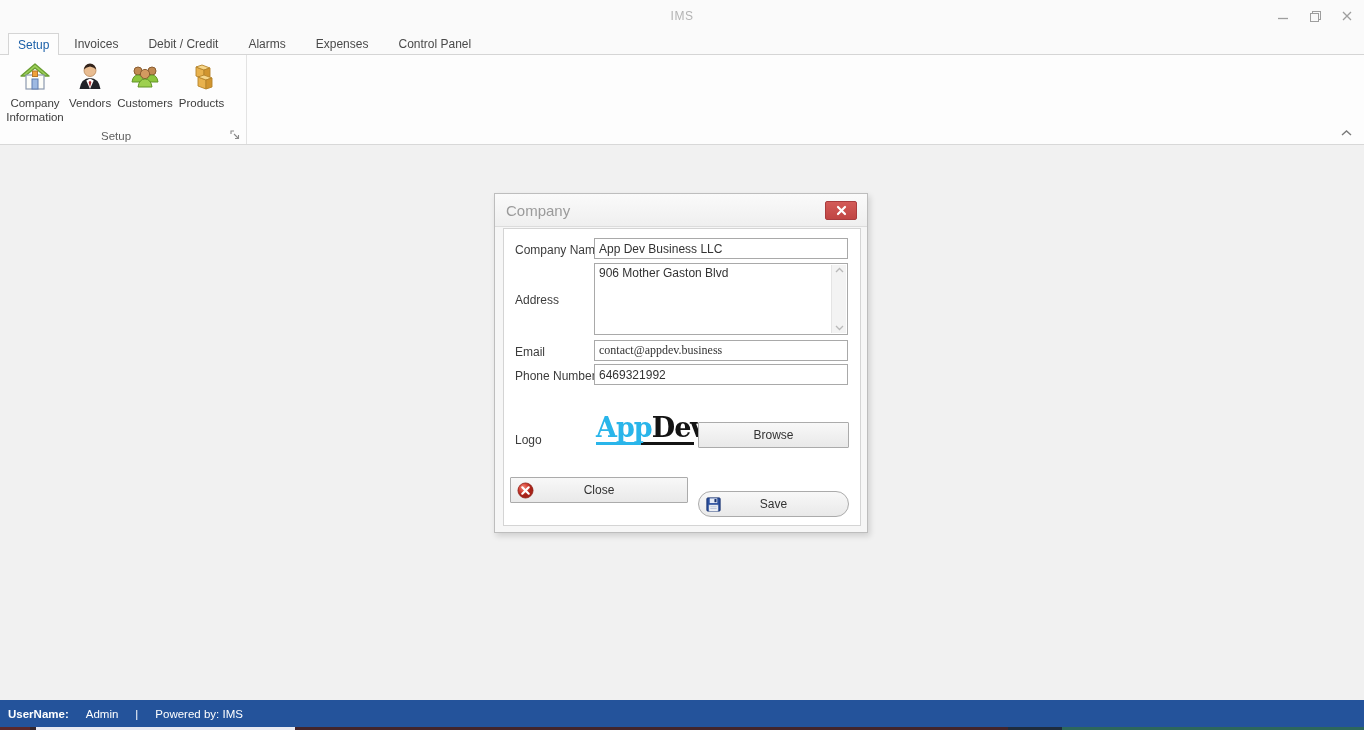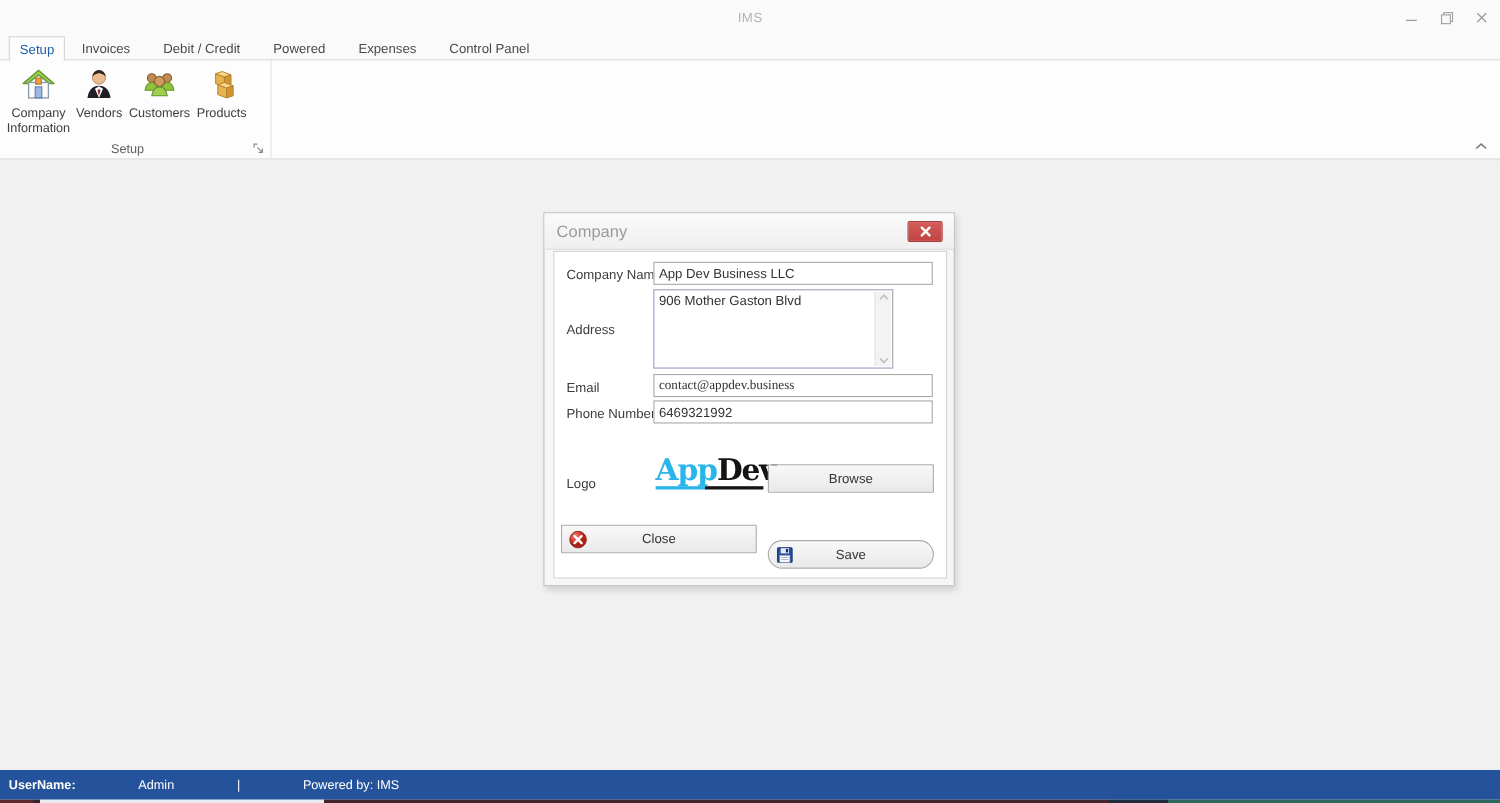--- a/index.html
+++ b/index.html
@@ -49,22 +49,22 @@
   .dclose { position:absolute; right:10px; top:7px; width:32px; height:19px; border:1px solid #a93c3e;
             background:linear-gradient(#d35b58,#c04543); border-radius:2px; cursor:pointer;
             display:flex; align-items:center; justify-content:center; }
   .dpanel { position:absolute; left:8px; top:34px; width:358px; height:298px;
             background:#ffffff; border:1px solid #d4d4d4; }
 
   .flabel { position:absolute; left:11px; font-size:12px; color:#3c3c3c; }
   .finput { position:absolute; left:90px; width:254px; height:21px; border:1px solid #a9a9a9;
             font-family:"Liberation Sans", sans-serif; font-size:12px; color:#333;
             padding:0 4px; background:#fff; }
-  .ftextarea-wrap { position:absolute; left:90px; top:34px; width:218px; height:72px;
-                    border:1px solid #a9a9a9; background:#c4b5fd; }
+  .ftextarea-wrap { position:absolute; left:90px; top:34px; width:254px; height:72px;
+                    border:1px solid #a9a9a9; background:#ec4899; }
   .ftextarea { width:100%; height:100%; border:none; resize:none; overflow:hidden; outline:none;
                font-family:"Liberation Sans", sans-serif; font-size:12px; color:#333;
                padding:2px 18px 2px 4px; }
   .fake-scrollbar { position:absolute; right:1px; top:1px; bottom:1px; width:15px;
                     background:#f3f3f3; border-left:1px solid #e4e4e4;
                     display:flex; flex-direction:column; justify-content:space-between; align-items:center;
                     padding:2px 0; cursor:pointer; }
 
   .logo-block { position:absolute; left:92px; top:185px; width:98px; text-align:center; }
   .logo-text { font-family:"DejaVu Serif", serif; font-weight:bold; font-size:27px; line-height:1;
@@ -75,21 +75,21 @@
   .btn { position:absolute; height:26px; border:1px solid #ababab;
          background:linear-gradient(#f8f8f8,#e9e9e9); font-size:12px; color:#333;
          display:flex; align-items:center; justify-content:center; cursor:pointer; border-radius:1px; }
   .btn-browse { left:194px; top:193px; width:151px; }
   .btn-close  { left:6px;  top:248px; width:178px; }
   .btn-save   { left:194px; top:262px; width:151px;border-radius:13px; }
   .btn .btn-ico { position:absolute; left:6px; top:4px; width:17px; height:17px; }
 
   
   .statusbar { position:absolute; left:0; top:700px; width:1364px; height:27px; background:#24539b;
-               display:flex; align-items:center; padding-left:8px; color:#fff; font-size:11.5px;gap:40px; }
+               display:flex; align-items:center; padding-left:8px; color:#fff; font-size:11.5px; }
   .statusbar .sb { margin-right:17px; }
   .sb-label { font-weight:bold; }
 
   
   .taskbar-edge { position:absolute; left:0; top:727px; width:1364px; height:3px;
     background:linear-gradient(to right,
       #5b282c 0, #5b282c 30px,
       #33262e 30px, #33262e 36px,
       #e9eaf2 36px, #e9eaf2 295px,
       #42252c 295px, #42252c 1008px,
@@ -118,21 +118,21 @@
           <path d="M2,2 L10,10 M10,2 L2,10" stroke="#9e9e9e" stroke-width="1.3"></path>
         </svg>
     </span>
   </div>
 </div>
 
 <div class="tabrow">
   <div class="tab selected">Setup</div>
   <div class="tab">Invoices</div>
   <div class="tab">Debit / Credit</div>
-  <div class="tab">Powered</div>
+  <div class="tab">Alarms</div>
   <div class="tab">Expenses</div>
   <div class="tab">Control Panel</div>
 </div>
 
 <div class="ribbon">
   <div class="rgroup">
     <div class="rbtns">
       <div class="rbtn rbtn-company">
         <span class="ricon">
           <svg width="32" height="32" viewBox="0 0 32 32">

